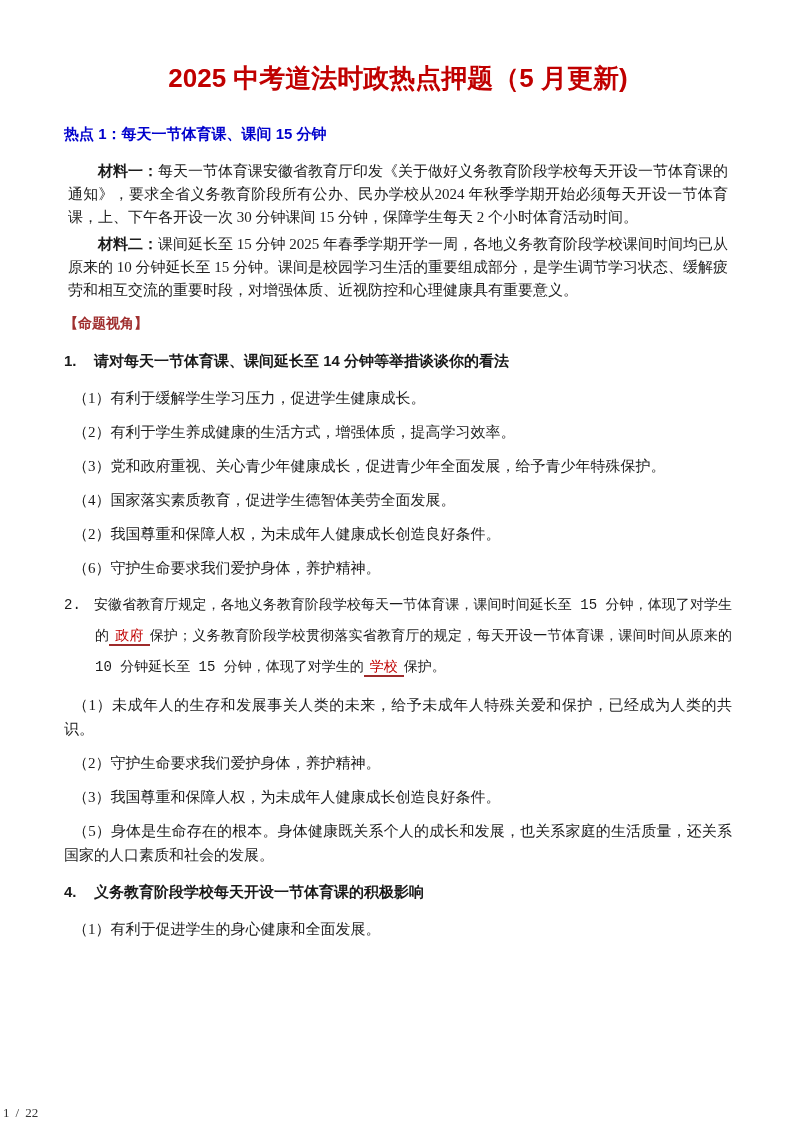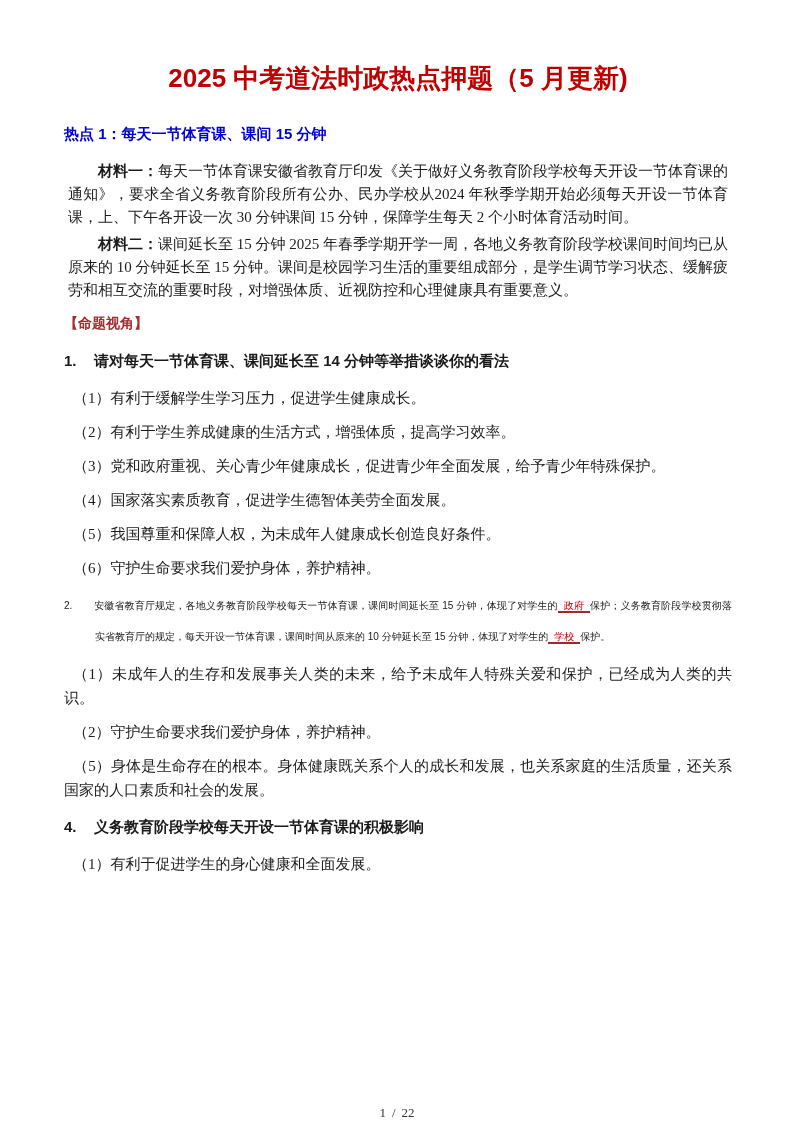--- a/index.html
+++ b/index.html
@@ -72,41 +72,40 @@
   .point {
     margin: 10px 0;
     font-size: 15px;
     line-height: 24px;
     text-indent: 9px;
     text-align: justify;
   }
   .qfill {
     margin: 10px 0 0 0;
     padding-left: 31px;
-    font-family: Liberation Sans, sans-serif;
-    font-size: 10px;
+    font-family: Liberation Mono, monospace;
+    font-size: 14px;
     line-height: 31px;
     text-align: justify;
     color: #1a1a1a;
   }
   .qfill .qnum {
     margin-left: -31px;
     width: 30px;
   }
   .blank {
     color: #c00000;
     padding: 0 6px;
     border-bottom: 2px solid #9e2b2b;
   }
   .footer {
     position: absolute;
     left: 0;
     right: 0;
     top: 1046px;
-    text-align: center;
     font-size: 13px;
     line-height: 18px;
     color: #333333;
     font-family: "Liberation Serif", serif;
   }
   .footer span { margin: 0 3px; }
 </style>
 </head>
 <body>
 
@@ -127,29 +126,30 @@
 
   <h3 class="section-label">【命题视角】</h3>
 
   <p class="qhead">
     <span class="qnum">1.</span><span>请对每天一节体育课、课间延长至 14 分钟等举措谈谈你的看法</span>
   </p>
   <p class="point">（1）有利于缓解学生学习压力，促进学生健康成长。</p>
   <p class="point">（2）有利于学生养成健康的生活方式，增强体质，提高学习效率。</p>
   <p class="point">（3）党和政府重视、关心青少年健康成长，促进青少年全面发展，给予青少年特殊保护。</p>
   <p class="point">（4）国家落实素质教育，促进学生德智体美劳全面发展。</p>
-  <p class="point">（5）我国尊重和保障人权，为未成年人健康成长创造良好条件。</p>
+  <p class="point">（2）我国尊重和保障人权，为未成年人健康成长创造良好条件。</p>
   <p class="point">（6）守护生命要求我们爱护身体，养护精神。</p>
 
   <p class="qfill">
     <span class="qnum">2.</span><span>安徽省教育厅规定，各地义务教育阶段学校每天一节体育课，课间时间延长至 15 分钟，体现了对学生的</span><span class="blank">政府</span><span>保护；义务教育阶段学校贯彻落实省教育厅的规定，每天开设一节体育课，课间时间从原来的 10 分钟延长至 15 分钟，体现了对学生的</span><span class="blank">学校</span><span>保护。</span>
   </p>
 
   <p class="point">（1）未成年人的生存和发展事关人类的未来，给予未成年人特殊关爱和保护，已经成为人类的共识。</p>
   <p class="point">（2）守护生命要求我们爱护身体，养护精神。</p>
+  <p class="point">（3）我国尊重和保障人权，为未成年人健康成长创造良好条件。</p>
   <p class="point">（5）身体是生命存在的根本。身体健康既关系个人的成长和发展，也关系家庭的生活质量，还关系国家的人口素质和社会的发展。</p>
 
   <p class="qhead">
     <span class="qnum">4.</span><span>义务教育阶段学校每天开设一节体育课的积极影响</span>
   </p>
   <p class="point">（1）有利于促进学生的身心健康和全面发展。</p>
 
   <div class="footer">
     <span>1</span><span>/</span><span>22</span>
   </div>

